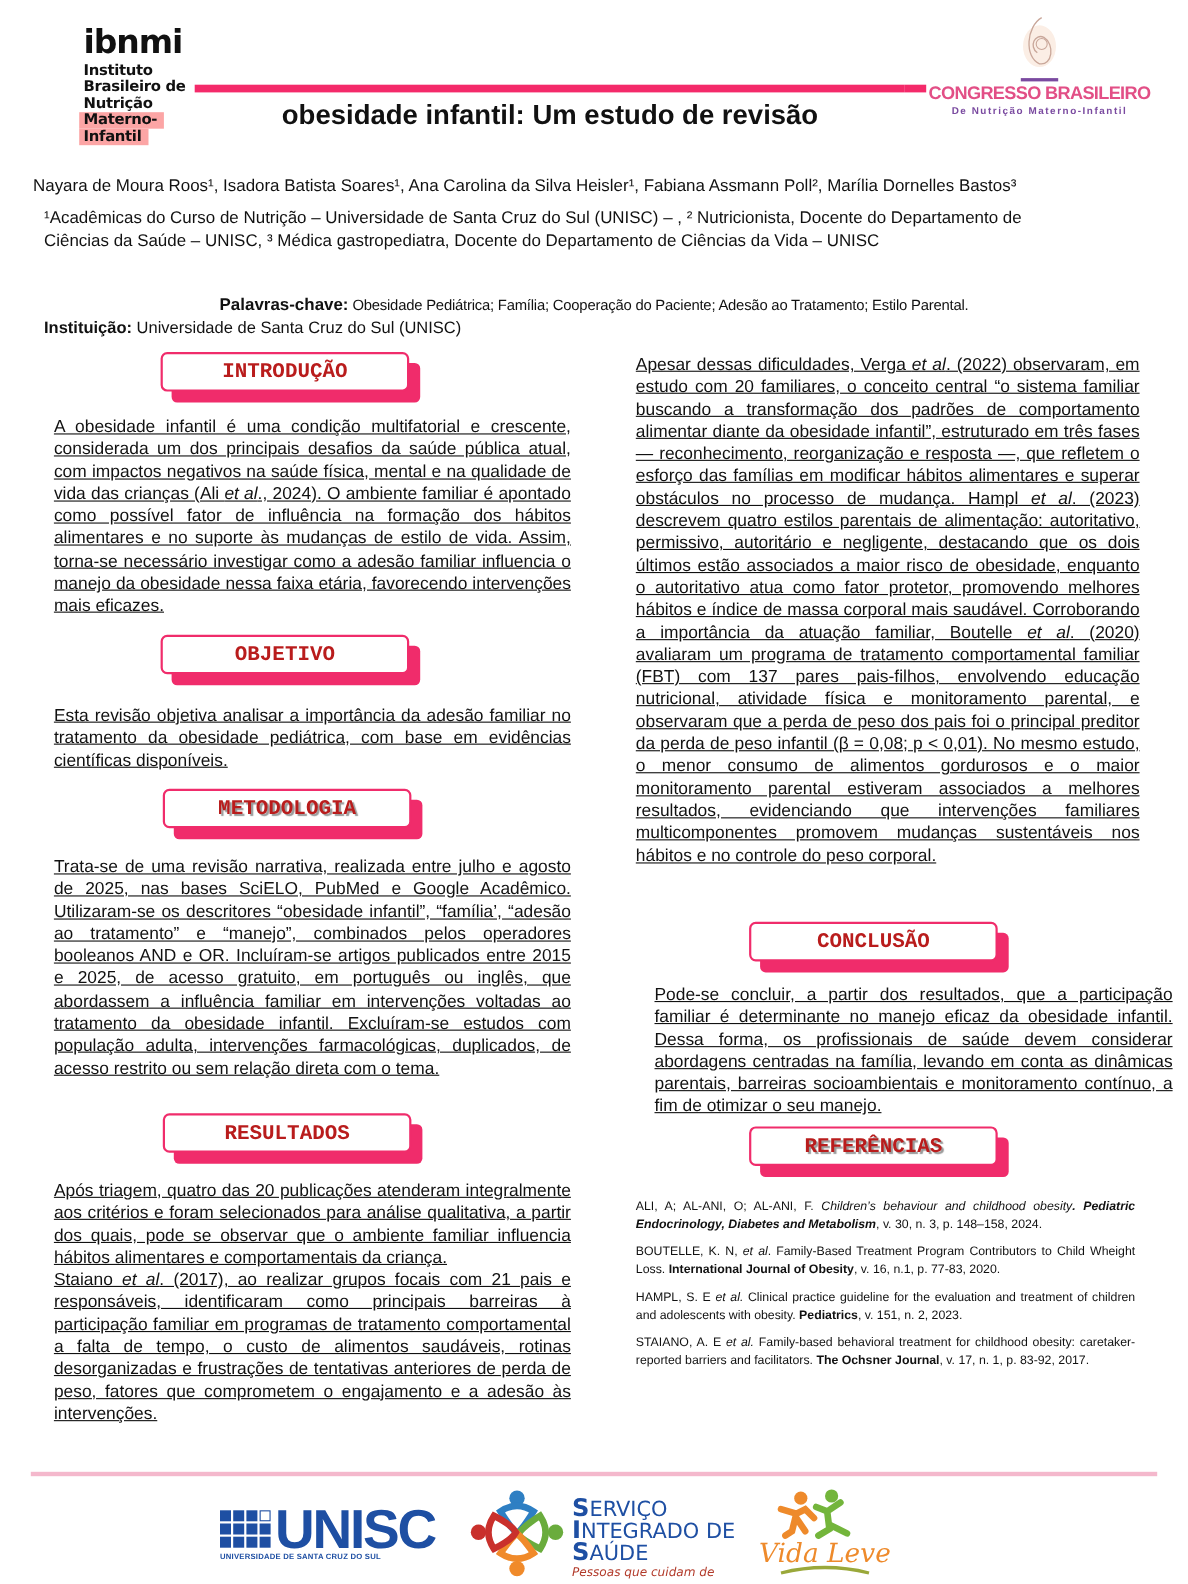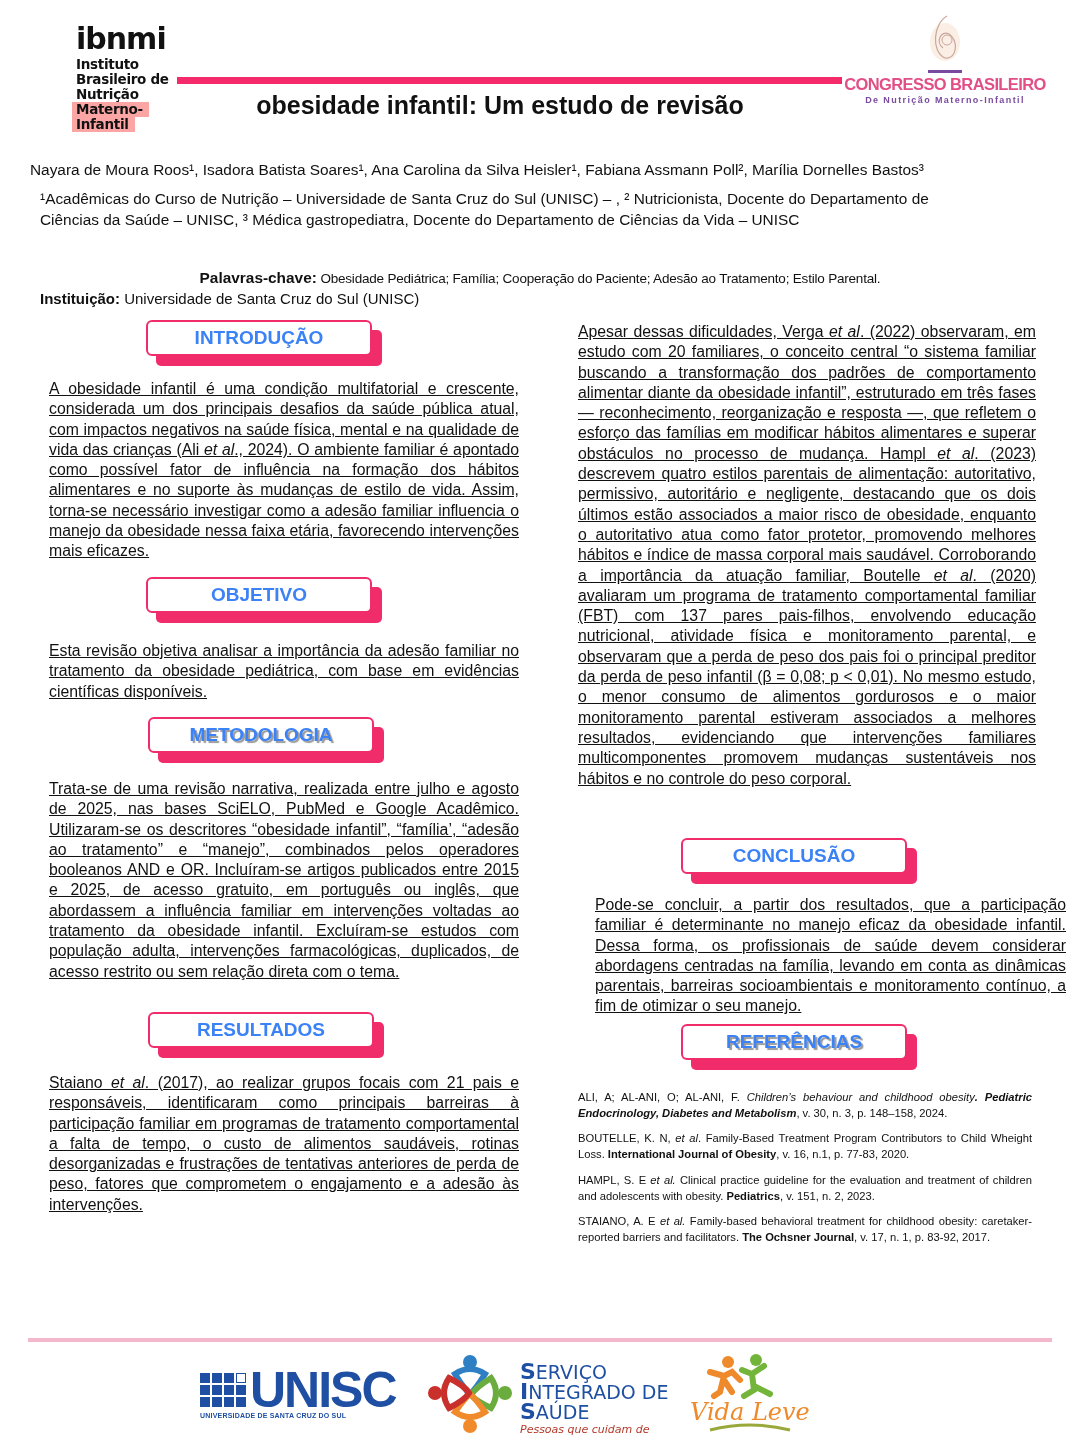--- a/index.html
+++ b/index.html
@@ -27,21 +27,21 @@
   .authors { position:absolute; left:30px; top:160px; width:1020px; font-size:15.4px; line-height:20px; }
   .affil { position:absolute; left:40px; top:188px; width:1000px; font-size:15.4px; line-height:21px; }
   .inst { position:absolute; left:40px; top:248px; width:1000px; text-align:left; font-size:15px; line-height:20px;margin-top:41px; }
   .kw { position:absolute; left:40px; top:268px; width:1000px; text-align:center; font-size:15.4px; line-height:20px; }
   .kw .kwtext { font-size:13.5px; letter-spacing:-0.2px; }
   b { font-weight:bold; }
 
   
   .sec { position:absolute; width:230px; height:36px; }
   .sec .shadow { position:absolute; left:10px; top:10px; width:226px; height:36px; background:#f02c6b; border-radius:5px; }
-  .sec .box { position:absolute; left:0; top:0; width:222px; height:32px; background:#fff; border:2px solid #f02c6b; border-radius:6px; display:flex; align-items:center; justify-content:center; font-weight:bold; font-size:19px; color:#3b82f6; }
+  .sec .box { position:absolute; left:0; top:0; width:222px; height:32px; background:#fff; border:2px solid #f02c6b; border-radius:6px; display:flex; align-items:center; justify-content:center; font-weight:bold; font-size:19px; color:#b91c1c;font-family:Liberation Mono, monospace; }
   .sec .box.shd { text-shadow:2px 2px 1px #999; }
 
   
   .txt { position:absolute; font-size:15.8px; line-height:20.3px; text-align:justify;text-decoration:underline; }
   .left { left:49px; width:470px; }
   .right { left:578px; width:458px; }
   .right2 { left:571px; width:471px;margin-left:24px; }
   .para { margin:0; }
   .refs { position:absolute; left:578px; top:1090px; width:454px; font-size:11.2px; line-height:15.7px; text-align:justify; }
   .refs p { margin:0 0 10px 0; }
@@ -124,20 +124,21 @@
   <div class="shadow"></div>
     <div class="box shd">METODOLOGIA</div>
 </div>
 <div class="txt left" style="top:779px;">Trata-se de uma revisão narrativa, realizada entre julho e agosto de 2025, nas bases SciELO, PubMed e Google Acadêmico. Utilizaram-se os descritores “obesidade infantil”, “família’, “adesão ao tratamento” e “manejo”, combinados pelos operadores booleanos AND e OR. Incluíram-se artigos publicados entre 2015 e 2025, de acesso gratuito, em português ou inglês, que abordassem a influência familiar em intervenções voltadas ao tratamento da obesidade infantil. Excluíram-se estudos com população adulta, intervenções farmacológicas, duplicados, de acesso restrito ou sem relação direta com o tema.</div>
 
 <div class="sec" style="left:148px;top:1012px;">
   <div class="shadow"></div>
     <div class="box">RESULTADOS</div>
 </div>
 <div class="txt left" style="top:1073px;">
+  <p class="para">Após triagem, quatro das 20 publicações atenderam integralmente aos critérios e foram selecionados para análise qualitativa, a partir dos quais, pode se observar que o ambiente familiar influencia hábitos alimentares e comportamentais da criança.</p>
   <p class="para"><span>Staiano </span><i>et al</i><span>. (2017), ao realizar grupos focais com 21 pais e responsáveis, identificaram como principais barreiras à participação familiar em programas de tratamento comportamental a falta de tempo, o custo de alimentos saudáveis, rotinas desorganizadas e frustrações de tentativas anteriores de perda de peso, fatores que comprometem o engajamento e a adesão às intervenções.</span></p>
 </div>
 
 <div class="txt right" style="top:322px;">
   <p class="para"><span>Apesar dessas dificuldades, Verga </span><i>et al</i><span>. (2022) observaram, em estudo com 20 familiares, o conceito central “o sistema familiar buscando a transformação dos padrões de comportamento alimentar diante da obesidade infantil”, estruturado em três fases — reconhecimento, reorganização e resposta —, que refletem o esforço das famílias em modificar hábitos alimentares e superar obstáculos no processo de mudança. Hampl </span><i>et al</i><span>. (2023) descrevem quatro estilos parentais de alimentação: autoritativo, permissivo, autoritário e negligente, destacando que os dois últimos estão associados a maior risco de obesidade, enquanto o autoritativo atua como fator protetor, promovendo melhores hábitos e índice de massa corporal mais saudável. Corroborando a importância da atuação familiar, Boutelle </span><i>et al</i><span>. (2020) avaliaram um programa de tratamento comportamental familiar (FBT) com 137 pares pais-filhos, envolvendo educação nutricional, atividade física e monitoramento parental, e observaram que a perda de peso dos pais foi o principal preditor da perda de peso infantil (β = 0,08; p &lt; 0,01). No mesmo estudo, o menor consumo de alimentos gordurosos e o maior monitoramento parental estiveram associados a melhores resultados, evidenciando que intervenções familiares multicomponentes promovem mudanças sustentáveis nos hábitos e no controle do peso corporal.</span></p>
 </div>
 
 <div class="sec" style="left:681px;top:838px;">
   <div class="shadow"></div>
     <div class="box">CONCLUSÃO</div>

